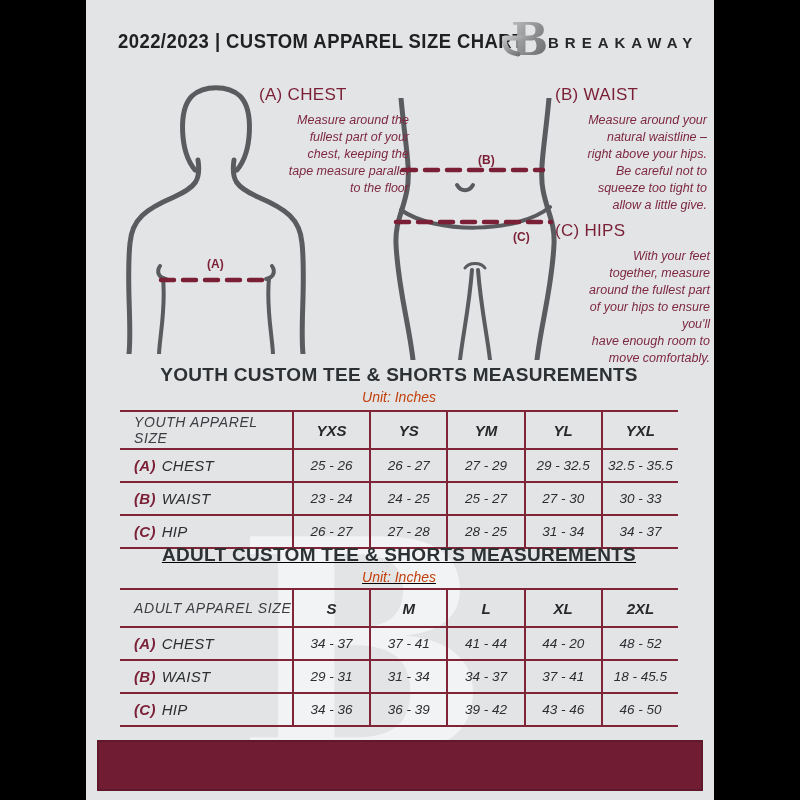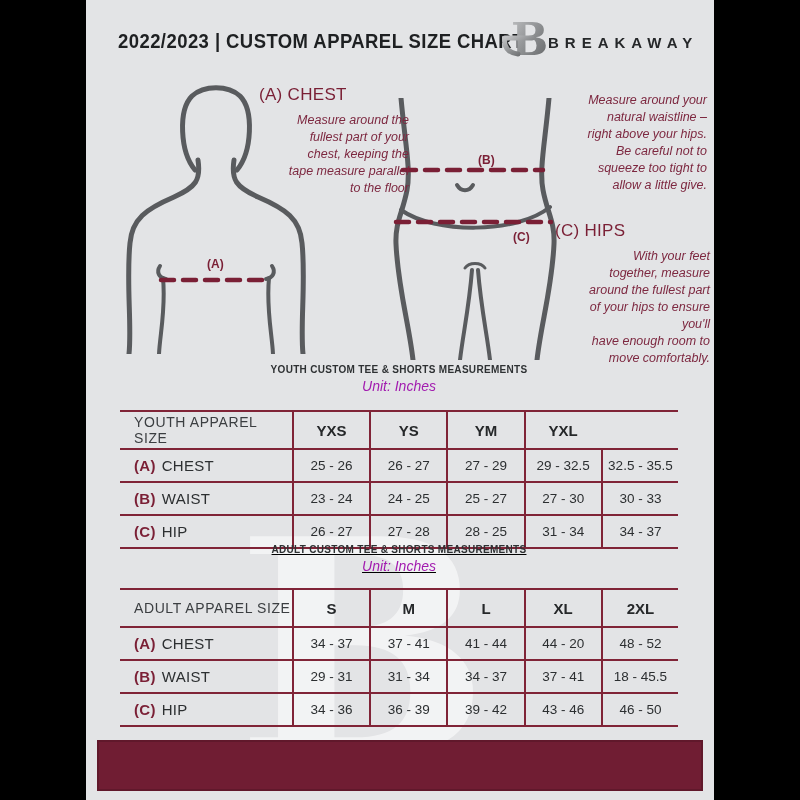--- a/index.html
+++ b/index.html
@@ -49,35 +49,35 @@
   .block-c{left:469px;top:221px;width:155px;}
   
   .watermark{
     position:absolute;left:150px;top:520px;z-index:0;
     font-family:"DejaVu Serif",serif;font-weight:700;font-size:300px;line-height:260px;
     color:rgba(255,255,255,.55);pointer-events:none;
   }
   
   .table-caption{position:absolute;left:34px;width:558px;text-align:center;z-index:1;}
   .cap-youth{top:364px;} .cap-adult{top:544px;text-decoration:underline;}
-  .table-title{font-size:10px;font-weight:700;color:var(--ink);letter-spacing:.3px;}
-  .table-unit{margin-top:3px;font-size:14px;font-style:italic;color:#a21caf;}
+  .table-title{font-size:19px;font-weight:700;color:var(--ink);letter-spacing:.3px;}
+  .table-unit{margin-top:3px;font-size:14px;font-style:italic;color:#c2410c;}
   .size-table{
     position:absolute;left:34px;width:558px;z-index:1;
     border-top:2px solid var(--line);
   }
   .t-youth{top:410px;} .t-adult{top:588px;}
   .tr{
     display:grid;grid-template-columns:172px repeat(5,1fr);
     height:31px;border-bottom:2px solid var(--line);
   }
   .tr.th-row{height:36px;}
   .td{
     display:flex;align-items:center;justify-content:center;
-    font-size:13.5px;color:#2c2f31;
+    font-size:13.5px;color:#2c2f31;font-style:italic;
   }
   .tr .td + .td{border-left:2px solid var(--line);}
   .td.label-cell{justify-content:flex-start;padding-left:14px;}
   .size-head{font-size:14px;color:#3b3e41;letter-spacing:.6px;}
   .col-h{font-weight:700;font-size:15px;color:#26282a;}
   .row-label{font-size:15px;color:#2c2f31;letter-spacing:.3px;padding-left:18px;}
   .mprefix{font-weight:800;color:var(--maroon-text);margin-right:6px;}
   
   .footer-bar{
     position:absolute;left:11px;top:740px;width:606px;height:51px;z-index:2;
@@ -135,20 +135,21 @@
 
     <div class="guide-block block-a">
       <div class="guide-heading">(A) CHEST</div>
       <div class="guide-body">Measure around the
 fullest part of your
 chest, keeping the
 tape measure parallel
 to the floor</div>
     </div>
     <div class="guide-block block-b">
+      <div class="guide-heading">(B) WAIST</div>
       <div class="guide-body">Measure around your
 natural waistline –
 right above your hips.
 Be careful not to
 squeeze too tight to
 allow a little give.</div>
     </div>
     <div class="guide-block block-c">
       <div class="guide-heading">(C) HIPS</div>
       <div class="guide-body">With your feet
@@ -166,20 +167,21 @@
   <div class="table-caption cap-youth">
     <div class="table-title">YOUTH CUSTOM TEE &amp; SHORTS MEASUREMENTS</div>
     <div class="table-unit">Unit: Inches</div>
   </div>
   <div class="size-table t-youth">
     <div class="tr th-row">
       <div class="td label-cell size-head">YOUTH APPAREL SIZE</div>
       <div class="td col-h">YXS</div>
       <div class="td col-h">YS</div>
       <div class="td col-h">YM</div>
+      <div class="td col-h">YL</div>
       <div class="td col-h">YXL</div>
     </div>
     <div class="tr">
       <div class="td label-cell row-label">
         <span class="mprefix">(A)</span>
         <span>CHEST</span>
       </div>
       <div class="td">25 - 26</div>
       <div class="td">26 - 27</div>
       <div class="td">27 - 29</div>

